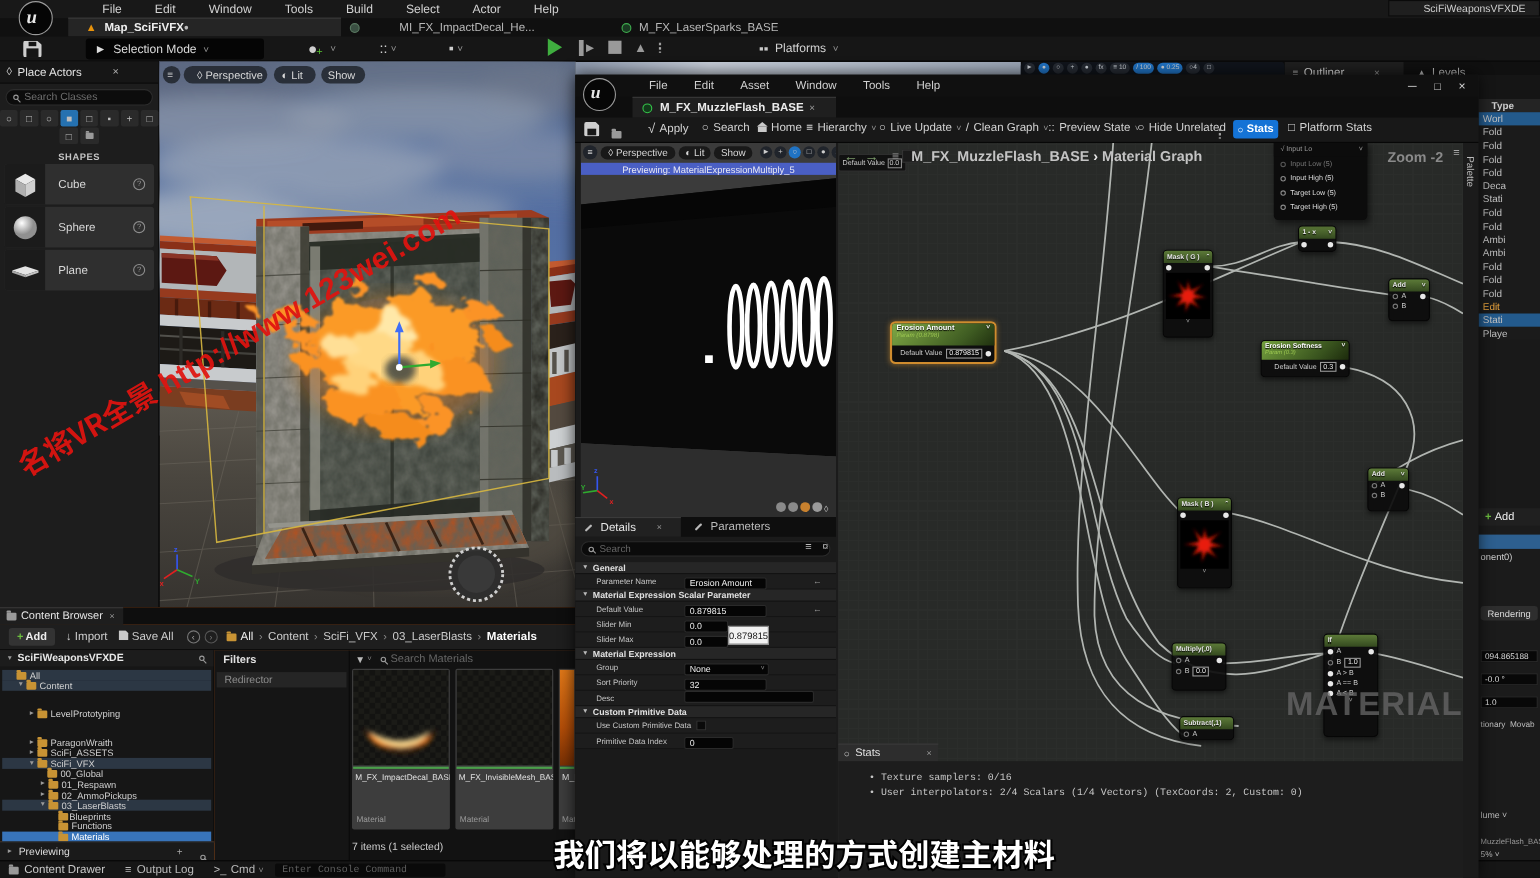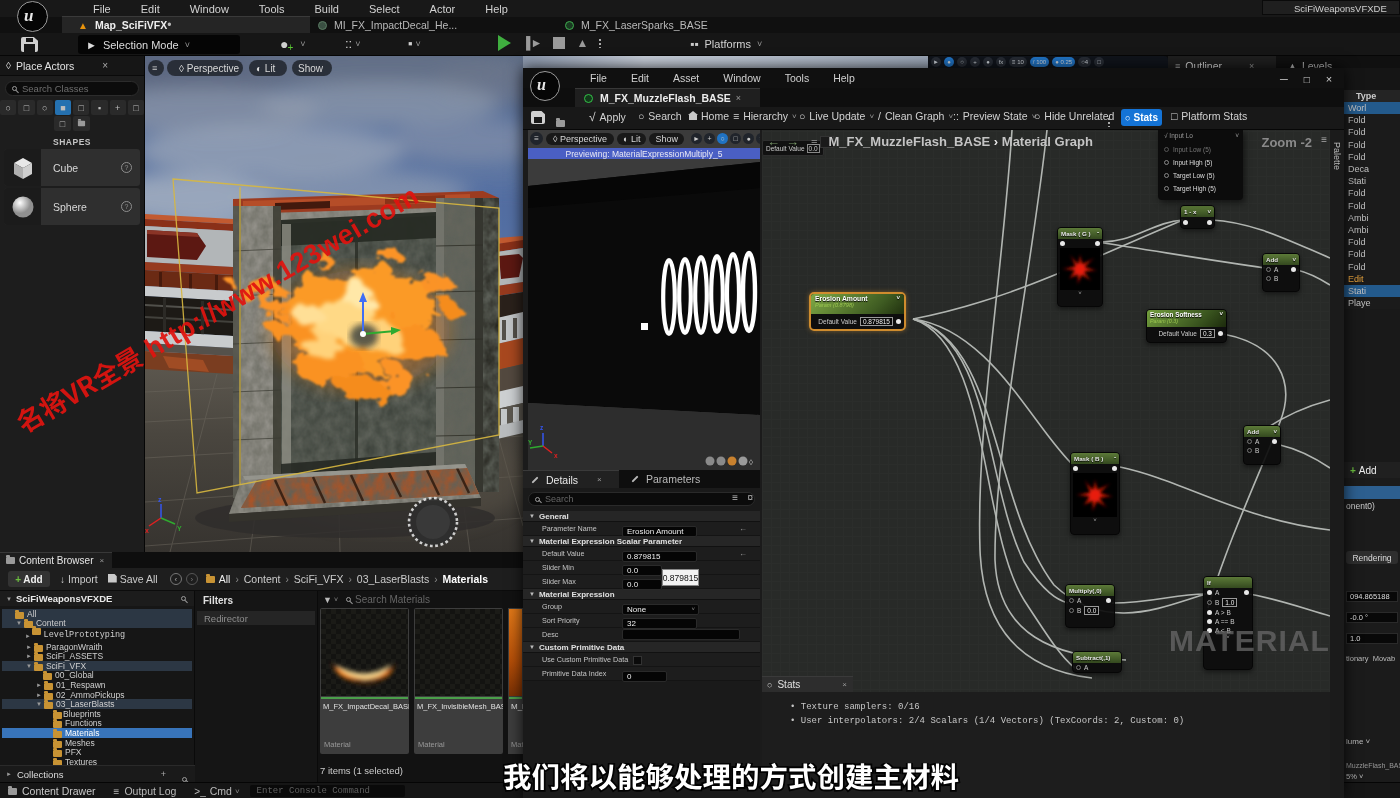--- a/index.html
+++ b/index.html
@@ -40,21 +40,21 @@
     <span style="padding:0 15px;">Help</span>
 </div>
 <div class="abs" style="left:1262px;top:0;width:138px;height:15px;background:#1f1f1f;border:1px solid #0a0a0a;"></div>
 <div class="abs" style="left:1294px;top:3px;font-size:9.5px;color:#cfcfcf;">SciFiWeaponsVFXDE</div>
 
 <div class="abs row" style="left:62px;top:16px;width:248px;height:17px;background:#252525;border-top:1px solid #3a3a3a;z-index:2;">
   <span style="margin-left:16px;color:#e8930c;font-size:10px;">▲</span>
   <span style="margin-left:7px;font-size:10.5px;color:#efefef;font-weight:bold;">Map_SciFiVFX</span>
     <span style="color:#bbb;font-size:12px;">•</span>
 </div>
-<div class="abs row" style="left:318px;top:17px;height:16px;z-index:2;">
+<div class="abs row" style="left:318px;top:17px;height:16px;z-index:2;gap:29px;">
   <span style="width:9px;height:9px;border-radius:50%;background:#3a4f42;border:1px solid #5a7a62;display:inline-block;"></span>
   <span style="margin-left:7px;font-size:10.5px;color:#b9b9b9;">MI_FX_ImpactDecal_He...</span>
 </div>
 <div class="abs row" style="left:565px;top:17px;height:16px;z-index:2;">
   <span style="width:9px;height:9px;border-radius:50%;background:#1a3a22;border:1.5px solid #3fae4f;display:inline-block;"></span>
   <span style="margin-left:7px;font-size:10.5px;color:#b9b9b9;">M_FX_LaserSparks_BASE</span>
 </div>
 
 <div class="abs" style="left:0;top:33px;width:1400px;height:23px;background:#161616;border-bottom:1px solid #060606;"></div>
 <div class="abs" style="left:21px;top:37px;width:17px;height:15px;background:#cfcfcf;border-radius:2px;clip-path:polygon(0 0,75% 0,100% 25%,100% 100%,0 100%);"></div>
@@ -136,20 +136,31 @@
             <defs>
               <radialGradient id="sg" cx="0.35" cy="0.3">
                 <stop offset="0" stop-color="#fff"></stop>
                 <stop offset="1" stop-color="#909090"></stop>
               </radialGradient>
             </defs>
             <circle cx="13" cy="13" r="10.5" fill="url(#sg)"></circle>
           </svg>
         </div>
         <span class="shlbl">Sphere</span>
+        <span class="shq">?</span>
+      </div>
+      <div class="shrow">
+        <div class="shico">
+          <svg width="28" height="26">
+            <polygon points="14,9 26,13 14,17 2,13" fill="#e4e4e4"></polygon>
+            <polygon points="2,13 14,17 14,19 2,15" fill="#a8a8a8"></polygon>
+            <polygon points="26,13 14,17 14,19 26,15" fill="#c2c2c2"></polygon>
+          </svg>
+        </div>
+        <span class="shlbl">Plane</span>
         <span class="shq">?</span>
       </div>
     </div>
 </div>
 <style>
 .picon { width:17px;height:15px;display:inline-flex;align-items:center;justify-content:center;font-size:9px;color:#bdbdbd;background:#2a2a2a;border-radius:2px;}
 .shrow { position:relative;margin:2px 4px 0 4px;height:37px;background:#2f2f2f;border-radius:3px;display:flex;align-items:center;}
 .shico { width:37px;height:37px;background:#1b1b1b;border-radius:3px 0 0 3px;display:flex;align-items:center;justify-content:center;}
 .shlbl { margin-left:12px;font-size:10.5px;color:#d8d8d8;}
 .shq { position:absolute;right:8px;width:11px;height:11px;border-radius:50%;border:1px solid #8e8e8e;color:#8e8e8e;font-size:7px;display:flex;align-items:center;justify-content:center;}
@@ -577,21 +588,21 @@
           <span style="width:5px;display:inline-block;"></span>
           <span style="margin-left:2px;"><span class="fold"></span></span>
           <span style="margin-left:3px;font-size:8.5px;color:#cfcfcf;white-space:nowrap;">All</span>
         </div>
         <div style="height:9.6px;display:flex;align-items:center;background:#2c3744;margin:0 2px;">
           <span style="width:14px;display:inline-block;"></span>
           <span style="color:#999;font-size:6px;">▼</span>
           <span style="margin-left:2px;"><span class="fold"></span></span>
           <span style="margin-left:3px;font-size:8.5px;color:#cfcfcf;white-space:nowrap;">Content</span>
         </div>
-        <div style="height:9.6px;display:flex;align-items:flex-end;background:transparent;margin:2px 2px;font-family:Liberation Mono, monospace;">
+        <div style="height:9.6px;display:flex;align-items:center;background:transparent;margin:16px 2px;">
           <span style="width:24px;display:inline-block;"></span>
           <span style="color:#999;font-size:6px;">►</span>
           <span style="margin-left:2px;"><span class="fold"></span></span>
           <span style="margin-left:3px;font-size:8.5px;color:#cfcfcf;white-space:nowrap;">LevelPrototyping</span>
         </div>
         <div style="height:9.6px;display:flex;align-items:center;background:transparent;margin:0 2px;">
           <span style="width:24px;display:inline-block;"></span>
           <span style="color:#999;font-size:6px;">►</span>
           <span style="margin-left:2px;"><span class="fold"></span></span>
           <span style="margin-left:3px;font-size:8.5px;color:#cfcfcf;white-space:nowrap;">ParagonWraith</span>
@@ -665,21 +676,21 @@
         <div style="height:9.6px;display:flex;align-items:center;background:transparent;margin:0 2px;">
           <span style="width:44px;display:inline-block;"></span>
           <span style="width:5px;display:inline-block;"></span>
           <span style="margin-left:2px;"><span class="fold"></span></span>
           <span style="margin-left:3px;font-size:8.5px;color:#cfcfcf;white-space:nowrap;">Textures</span>
         </div>
       </div>
  </div>
  <div class="abs" style="left:0;top:213px;width:195px;height:17px;background:#1a1a1a;border-top:1px solid #2a2a2a;display:flex;align-items:center;">
    <span style="margin-left:6px;color:#999;font-size:6px;">►</span>
-      <span style="margin-left:5px;font-size:9.5px;color:#ddd;">Collections</span>
+      <span style="margin-left:5px;font-size:9.5px;color:#ddd;">Previewing</span>
    <span style="margin-left:auto;margin-right:24px;color:#aaa;font-size:9px;">+</span>
       <span class="mag abs" style="right:8px;top:5px;"></span>
  </div>
  <div class="abs" style="left:195px;top:39px;width:123px;height:191px;background:#151515;border-right:1px solid #0a0a0a;">
    <div style="margin:4px 0 0 8px;font-size:10px;font-weight:bold;color:#e0e0e0;">Filters</div>
    <div style="margin:5px 2px 0 2px;height:14px;background:#252525;display:flex;align-items:center;">
         <span style="margin-left:7px;font-size:9.5px;color:#8e8e8e;">Redirector</span>
       </div>
  </div>
  <div class="abs" style="left:318px;top:39px;width:205px;height:191px;background:#121212;">

